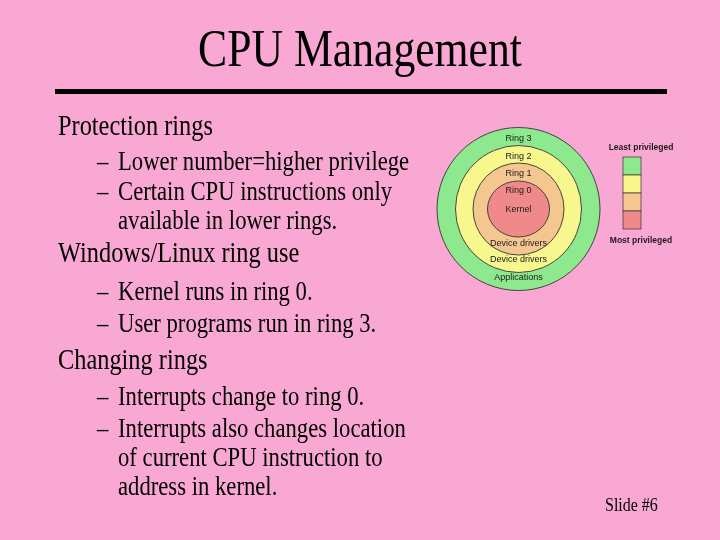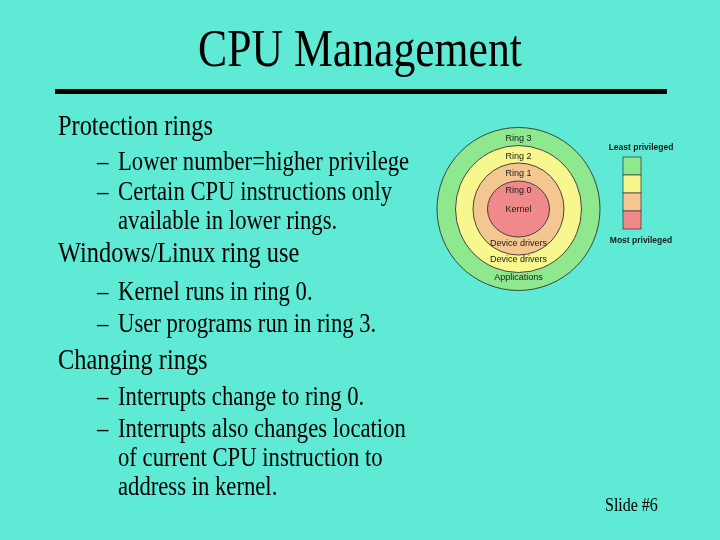--- a/index.html
+++ b/index.html
@@ -6,21 +6,21 @@
     margin: 0; padding: 0;
     background: #ffffff;
     width: 720px; height: 540px;
     overflow: hidden;
     font-family: "Liberation Serif", "DejaVu Serif", serif;
     color: #000;
   }
   .slide {
     position: relative;
     width: 720px; height: 540px;
-    background: #5eead4;
+    background: #f9a8d4;
   }
   .title {
     position: absolute;
     top: 21px; left: 0;
     width: 720px;
     text-align: center;
     font-size: 52px;
     line-height: 56px;
     transform: scaleX(0.84);
     transform-origin: 50% 0;

